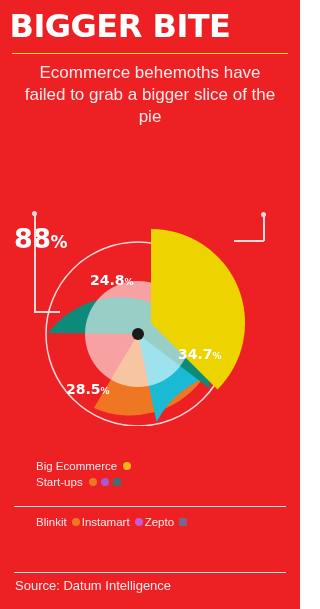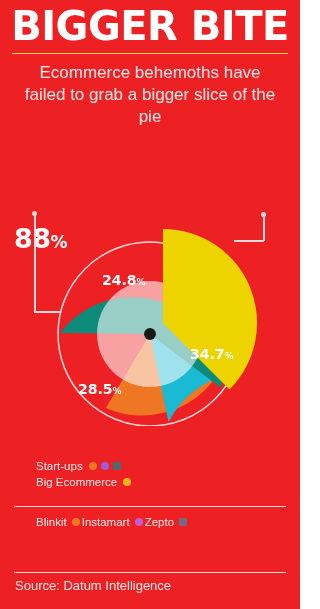--- a/index.html
+++ b/index.html
@@ -16,25 +16,25 @@
     height: 609px;
     background: #ed2024;
     overflow: hidden;
   }
 
   
   .title {
     position: absolute;
     top: 6px;
     left: 0;
-    width: 300px;
+    width: 240px;
     text-align: center;
     font-family: "DejaVu Sans", sans-serif;
     font-weight: bold;
-    font-size: 40px;
+    font-size: 32px;
     letter-spacing: -0.5px;
     color: #ffffff;
     line-height: 40px;
     white-space: nowrap;
   }
   .title-rule {
     position: absolute;
     top: 53px;
     left: 12px;
     width: 276px;
@@ -76,21 +76,21 @@
   .leader-dot {
     position: absolute;
     width: 5px; height: 5px;
     border-radius: 50%;
     background: #fbd9da;
   }
 
   
   #pie-wrap {
     position: absolute;
-    left: 30px;
+    left: 18px;
     top: 196px;
     width: 240px;
     height: 230px;
   }
   #pie-svg { display: block; }
 
   .slice-label {
     font-family: "DejaVu Sans", sans-serif;
     font-weight: bold;
     fill: #ffffff;
@@ -205,31 +205,31 @@
       <circle cx="120" cy="138" r="6" fill="#1a1a1a"></circle>
 
       <text class="slice-label" x="72" y="89"><tspan class="lbl-num">24.8</tspan><tspan class="lbl-pct">%</tspan></text>
       <text class="slice-label" x="160" y="163"><tspan class="lbl-num">34.7</tspan><tspan class="lbl-pct">%</tspan></text>
       <text class="slice-label" x="48" y="198"><tspan class="lbl-num">28.5</tspan><tspan class="lbl-pct">%</tspan></text>
     </svg>
   </div>
 
   <div class="legend-block" id="legend-groups">
     <div class="legend-row">
+      <span>Big Ecommerce</span>
+      <span class="legend-dots">
+        <span class="dot" style="background:#f4b41a"></span>
+      </span>
+    </div>
+    <div class="legend-row">
       <span>Start-ups</span>
       <span class="legend-dots">
         <span class="dot" style="background:#ef7622"></span>
         <span class="dot" style="background:#a25bd4"></span>
         <span class="dot square" style="background:#4d6a70"></span>
-      </span>
-    </div>
-    <div class="legend-row">
-      <span>Big Ecommerce</span>
-      <span class="legend-dots">
-        <span class="dot" style="background:#f4b41a"></span>
       </span>
     </div>
   </div>
 
   <div class="legend-rule"></div>
 
   <div class="legend-block" id="legend-brands">
     <span class="brand">
       <span>Blinkit</span>
       <span class="dot" style="background:#ef7622"></span>

